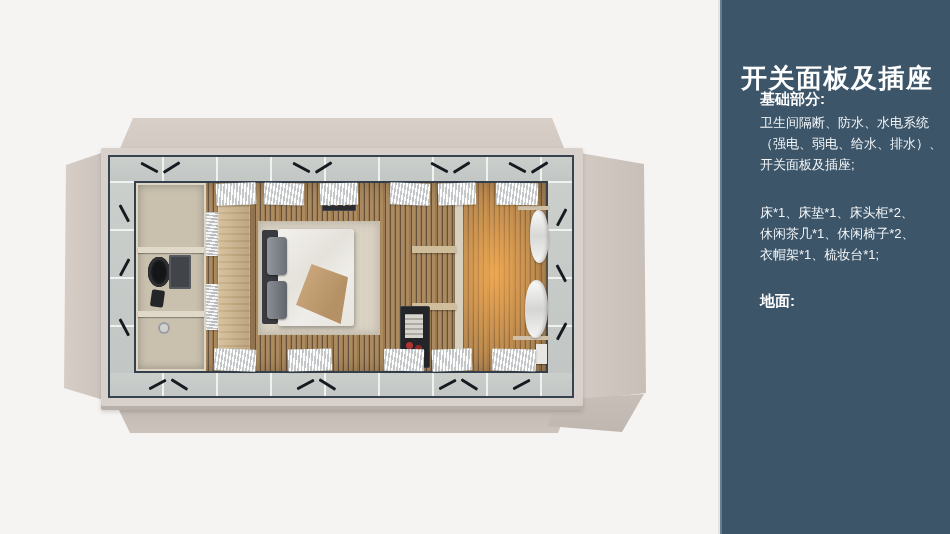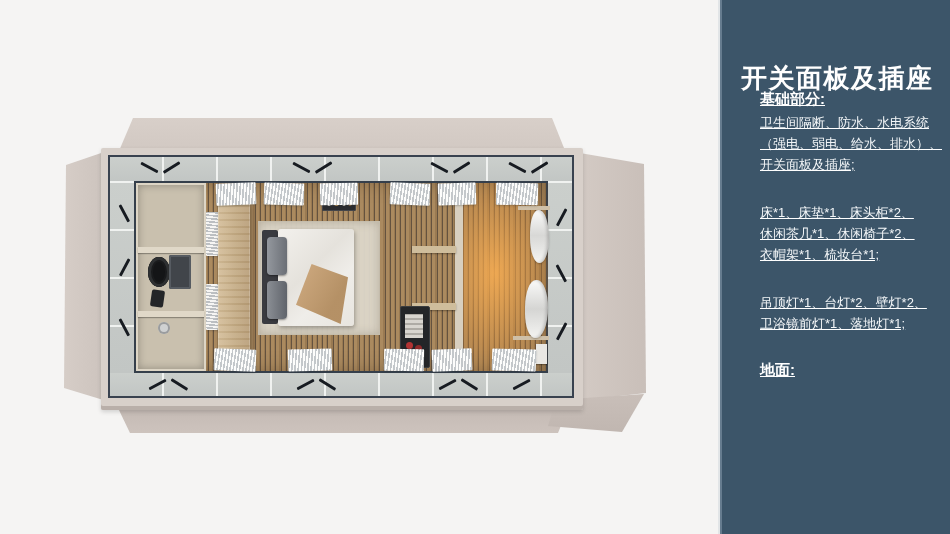--- a/index.html
+++ b/index.html
@@ -33,21 +33,21 @@
   .sidebar{
     position:absolute;top:0;right:0;bottom:0;left:718px;
     background:#3c5569;border-left:2px solid #e2e5e7;color:#ffffff;
   }
   .sidebar::before{content:'';position:absolute;left:0;top:0;bottom:0;width:2px;background:#667c8f;}
   .sb-title{
     position:absolute;left:21px;top:44px;font-size:26px;font-weight:bold;
     letter-spacing:1.5px;white-space:nowrap;color:#fff;
   }
   .sb-sections{position:absolute;left:40px;right:6px;top:90px;}
-  .sb-section{margin-bottom:27px;text-decoration:underline;}
+  .sb-section{margin-bottom:27px;}
   .sb-head{font-size:15px;font-weight:bold;margin-bottom:3px;color:#fff;}
   .sb-body{font-size:13px;line-height:21px;color:#f3f6f8;white-space:pre-line;}
 </style>
 </head>
 <body>
 
 <div class="plan">
 
   <div class="flap" style="left:116px;top:118px;width:452px;height:40px;
               clip-path:polygon(17px 0,436px 0,452px 40px,0 40px);
@@ -192,22 +192,20 @@
       <div class="sb-body">卫生间隔断、防水、水电系统
 （强电、弱电、给水、排水）、
 开关面板及插座;</div>
     </section>
     <section class="sb-section">
       <div class="sb-body">床*1、床垫*1、床头柜*2、
 休闲茶几*1、休闲椅子*2、
 衣帽架*1、梳妆台*1;</div>
     </section>
     <section class="sb-section">
-      <div class="sb-body">吊顶灯*1、台灯*2、壁灯*2、
-卫浴镜前灯*1、落地灯*1;</div>
     </section>
     <section class="sb-section">
     </section>
     <section class="sb-section">
       <div class="sb-head">地面:</div>
 
     </section>
   </div>
 </aside>
 

